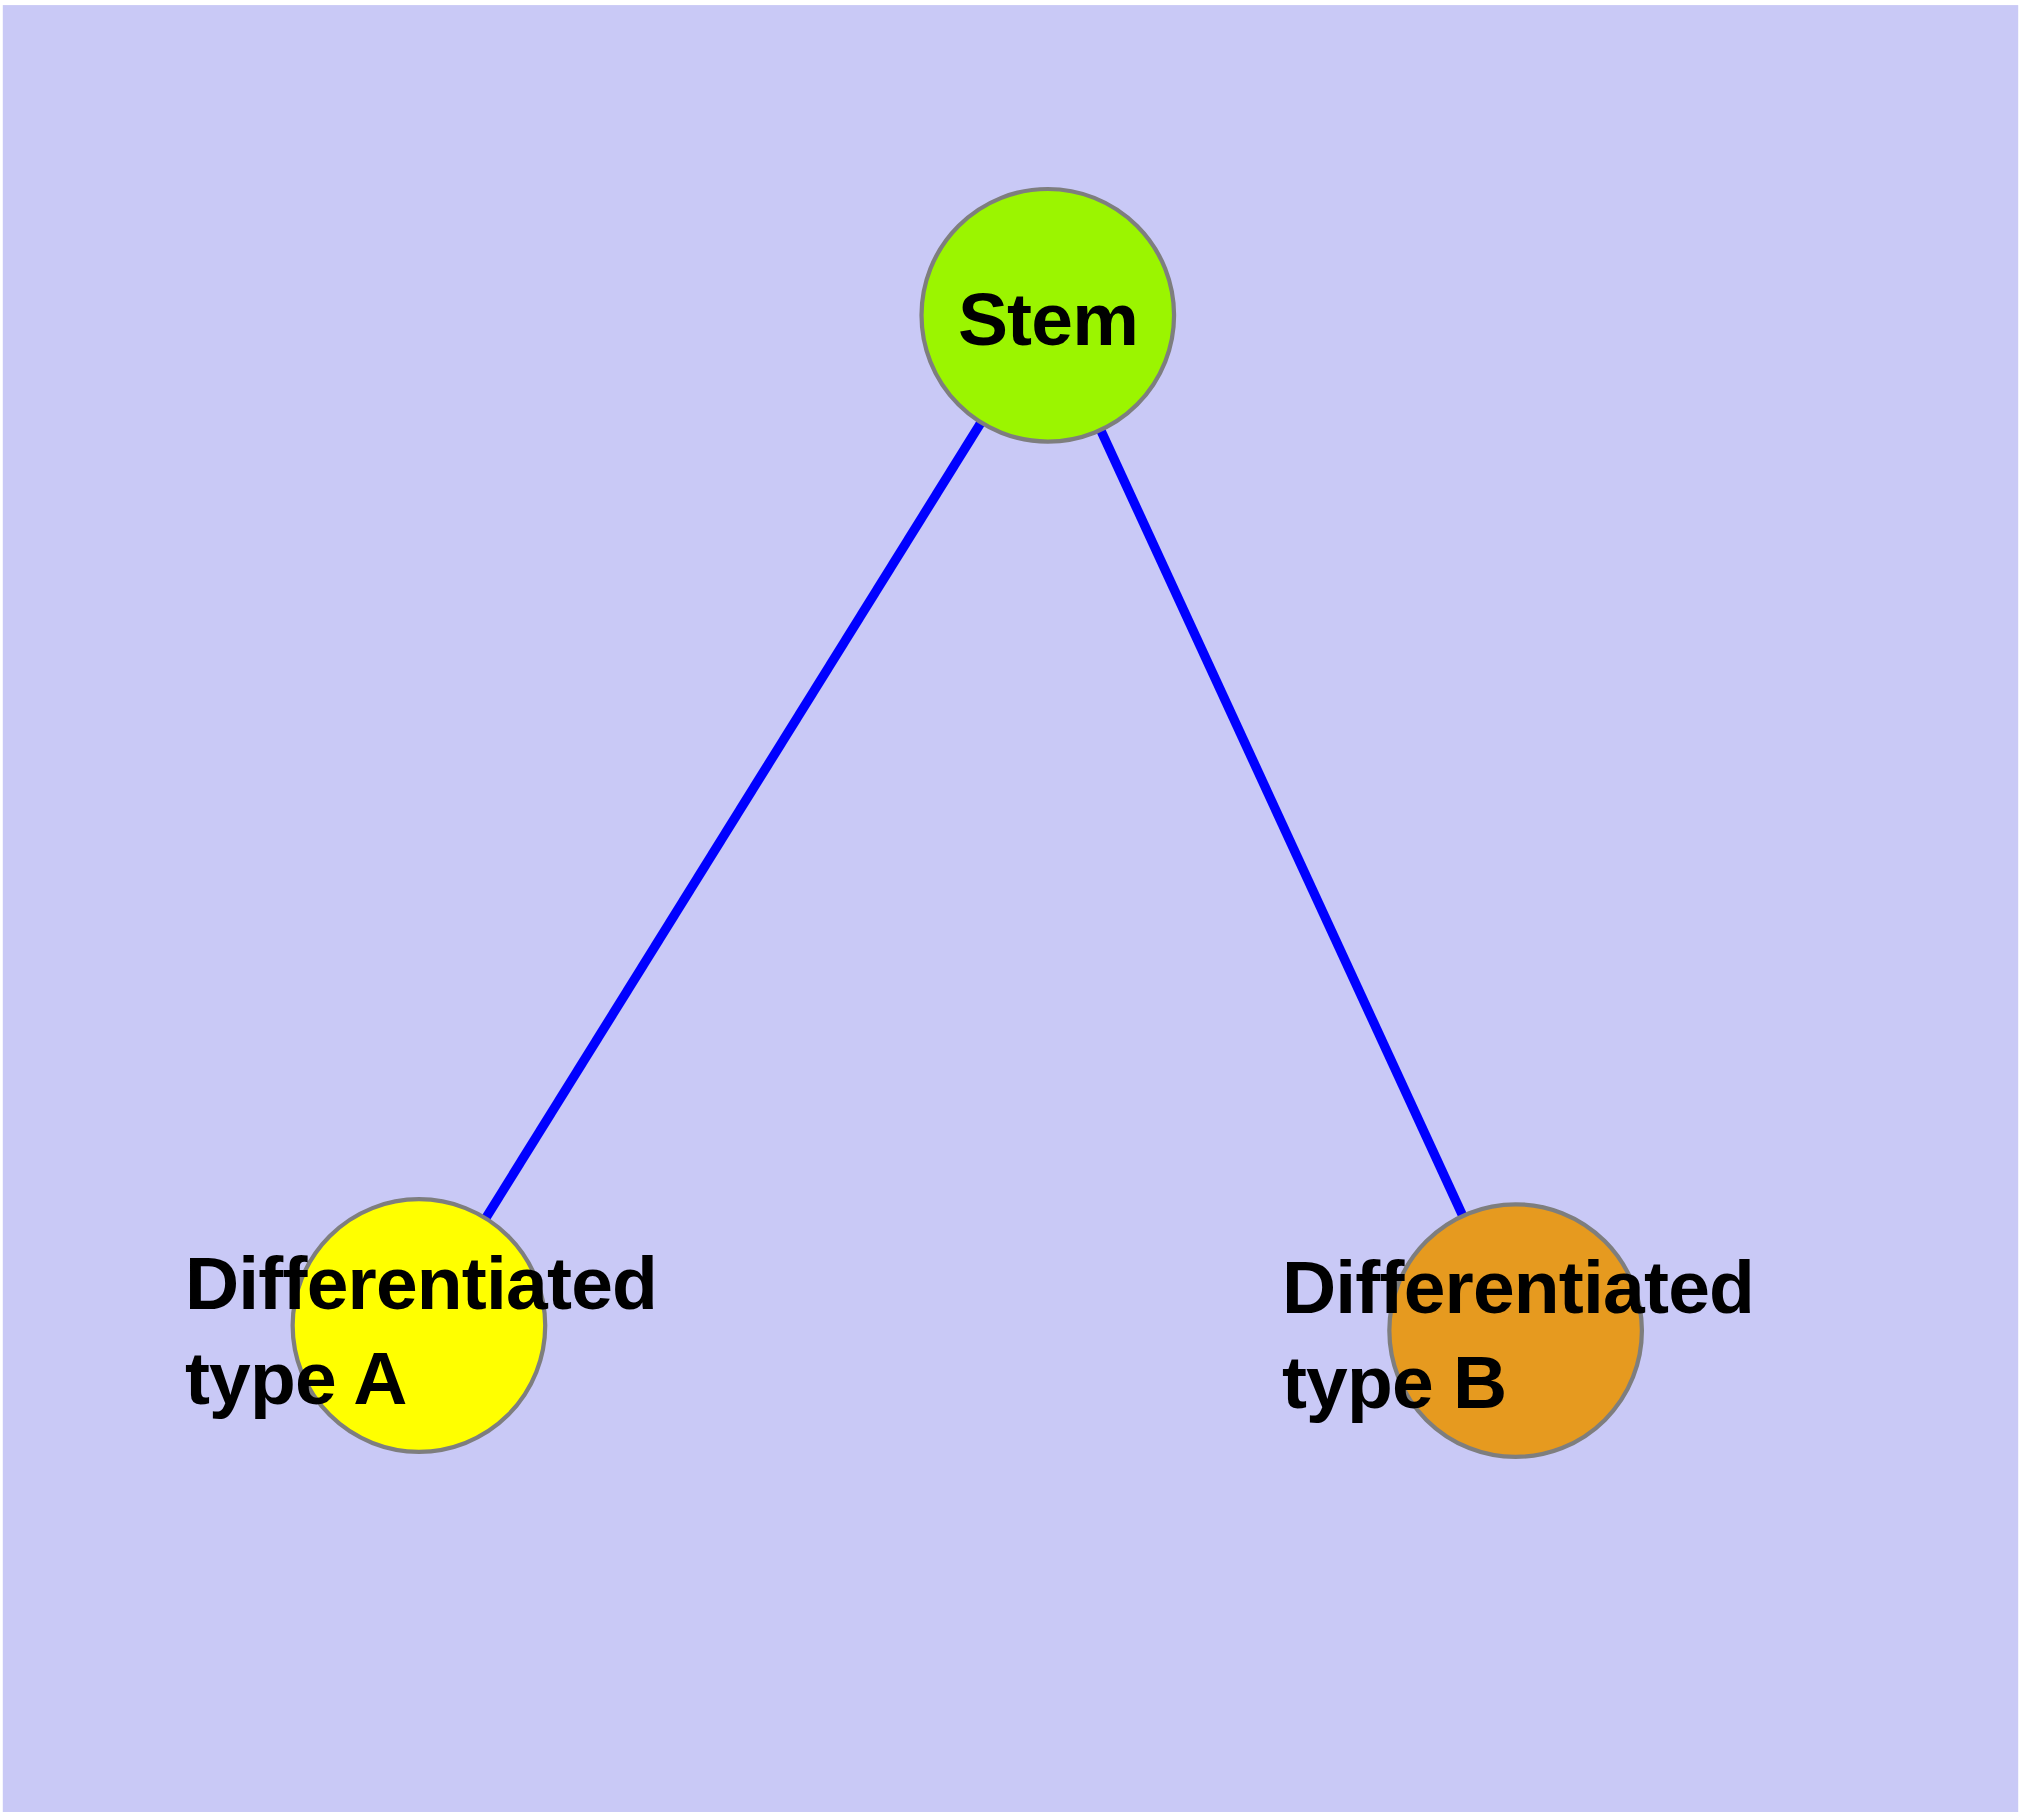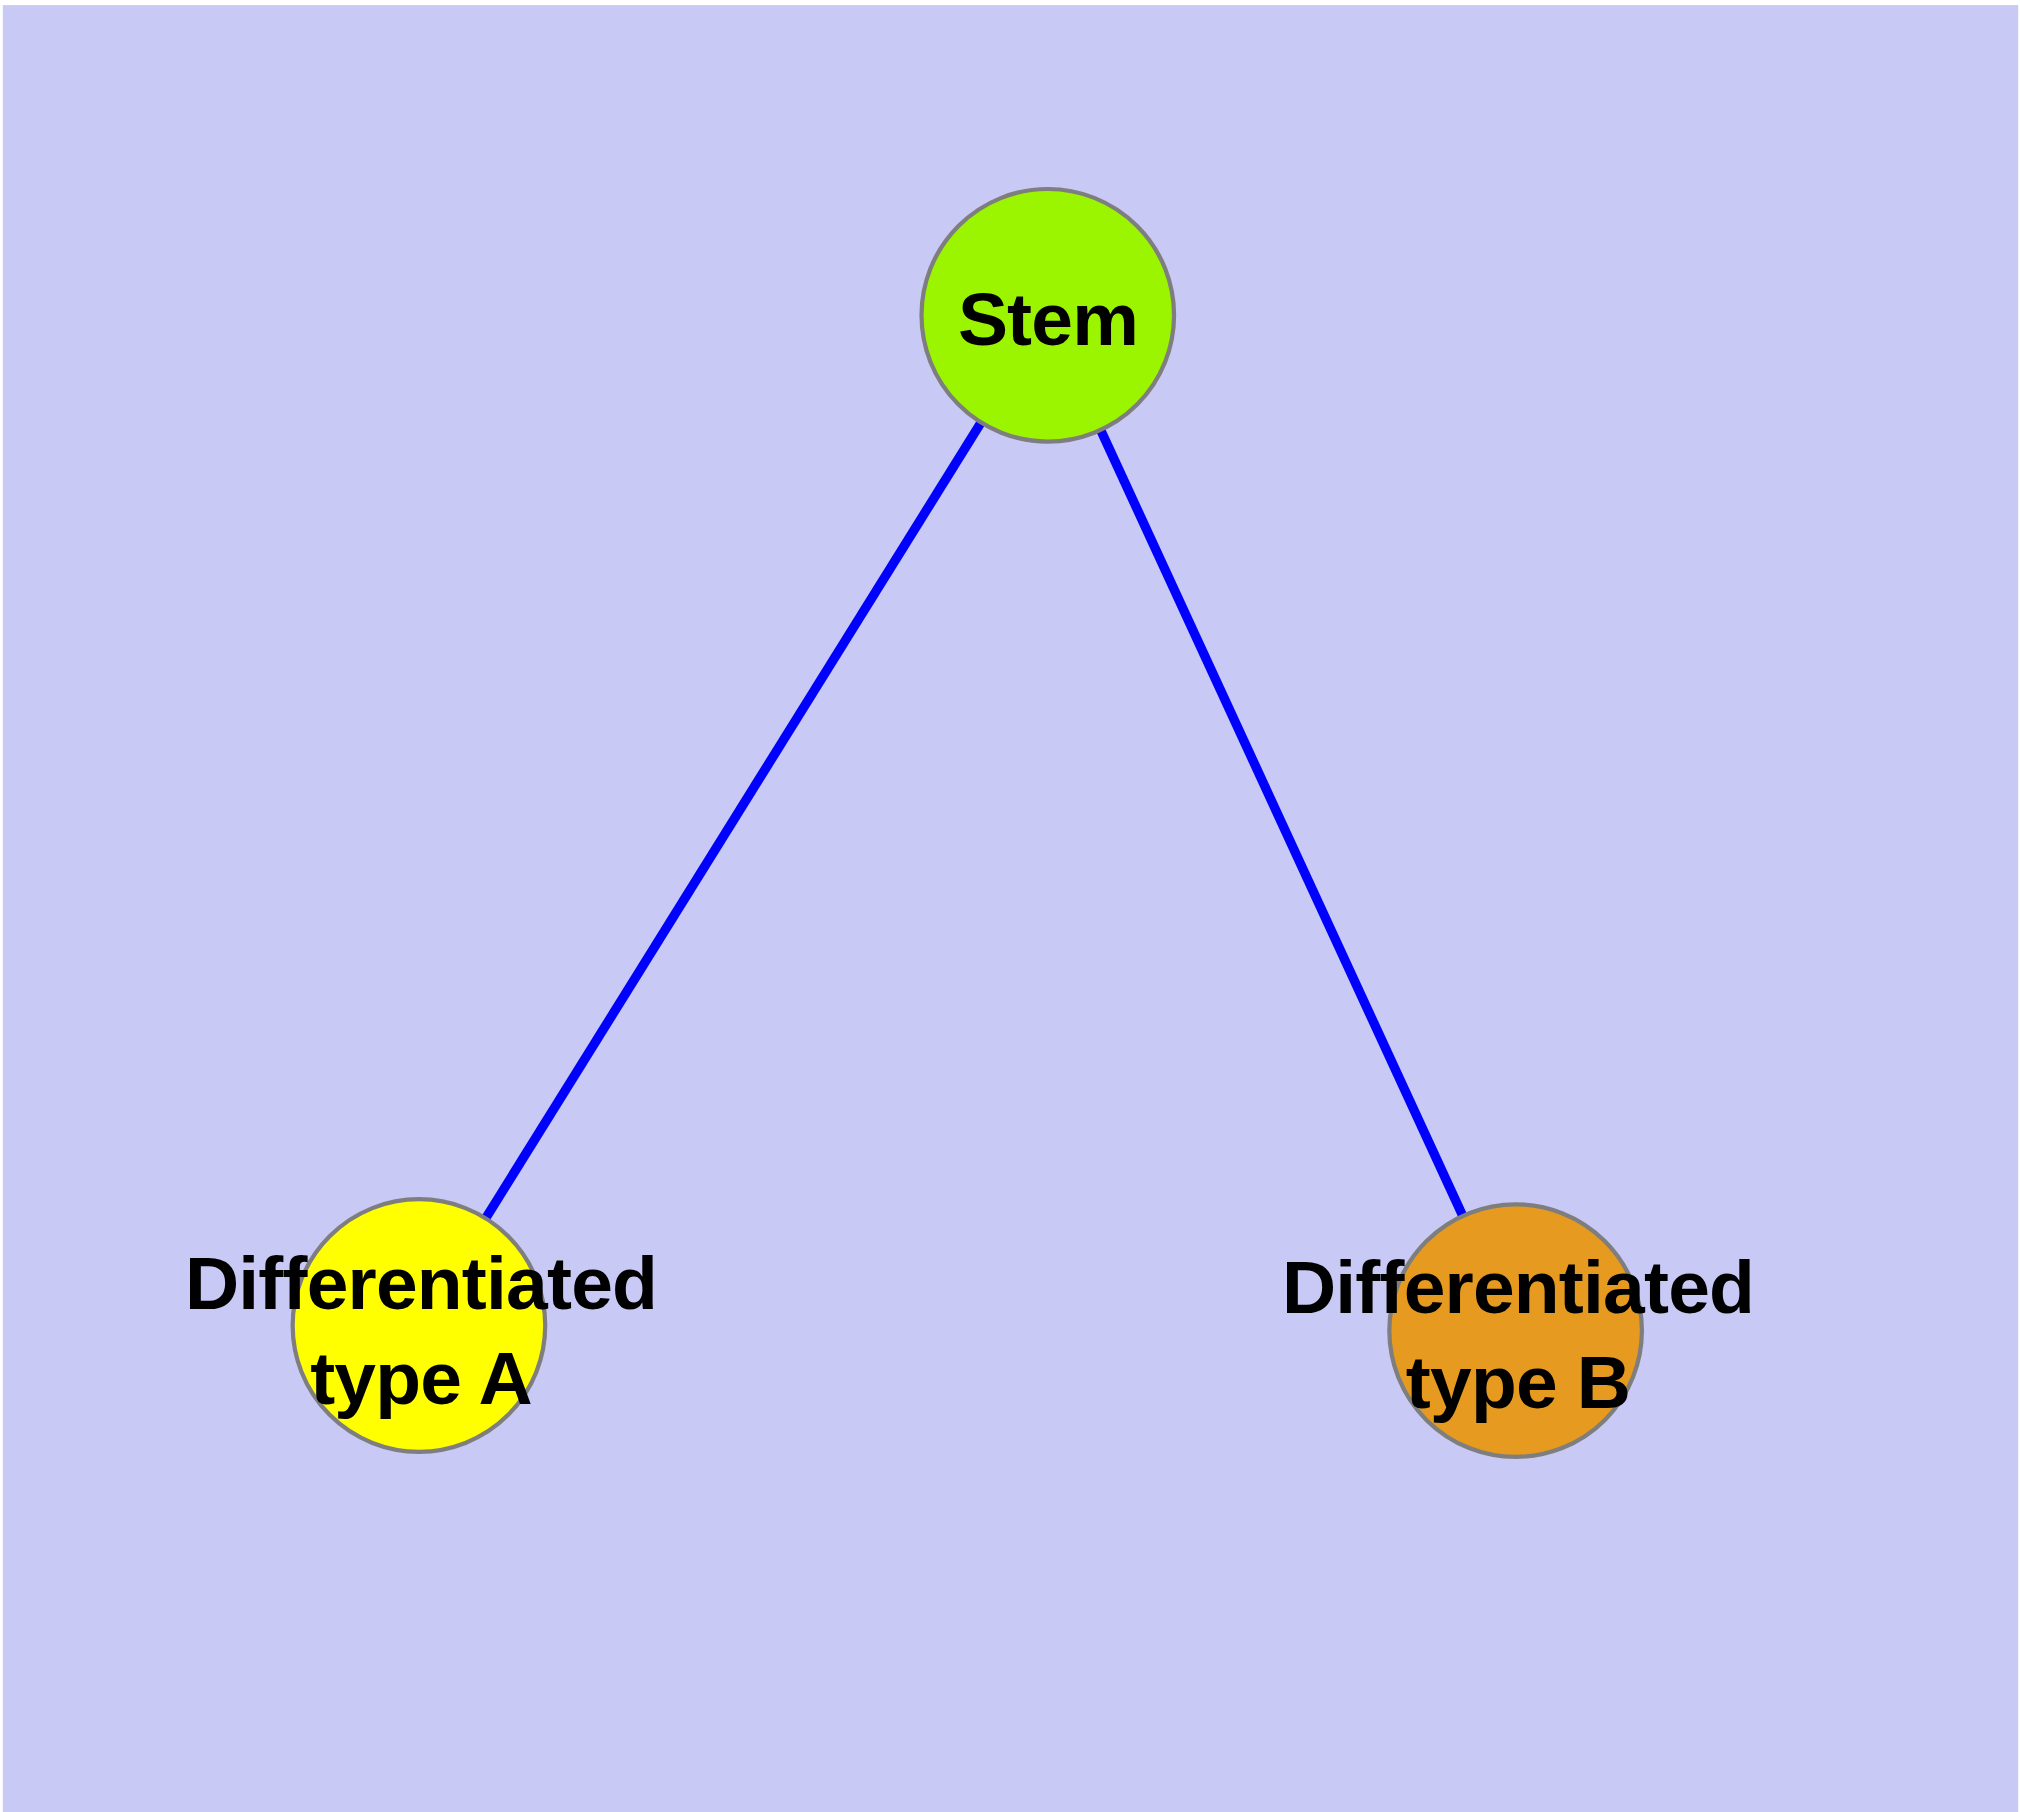--- a/index.html
+++ b/index.html
@@ -31,21 +31,21 @@
     stroke: #7e7e7e;
     stroke-width: 5;
   }
   .node-label {
     position: absolute;
     transform: translate(-50%, -50%);
     color: #000000;
     font-size: 75px;
     line-height: 95px;
     font-weight: bold;
-    text-align: center;
+    text-align: left;
     white-space: pre-line;
     letter-spacing: -0.8px;
   }
 </style>
 </head>
 <body>
 
 <div class="canvas">
 
   <svg class="graph-svg" viewBox="0 0 2384 2138" xmlns="http://www.w3.org/2000/svg">

